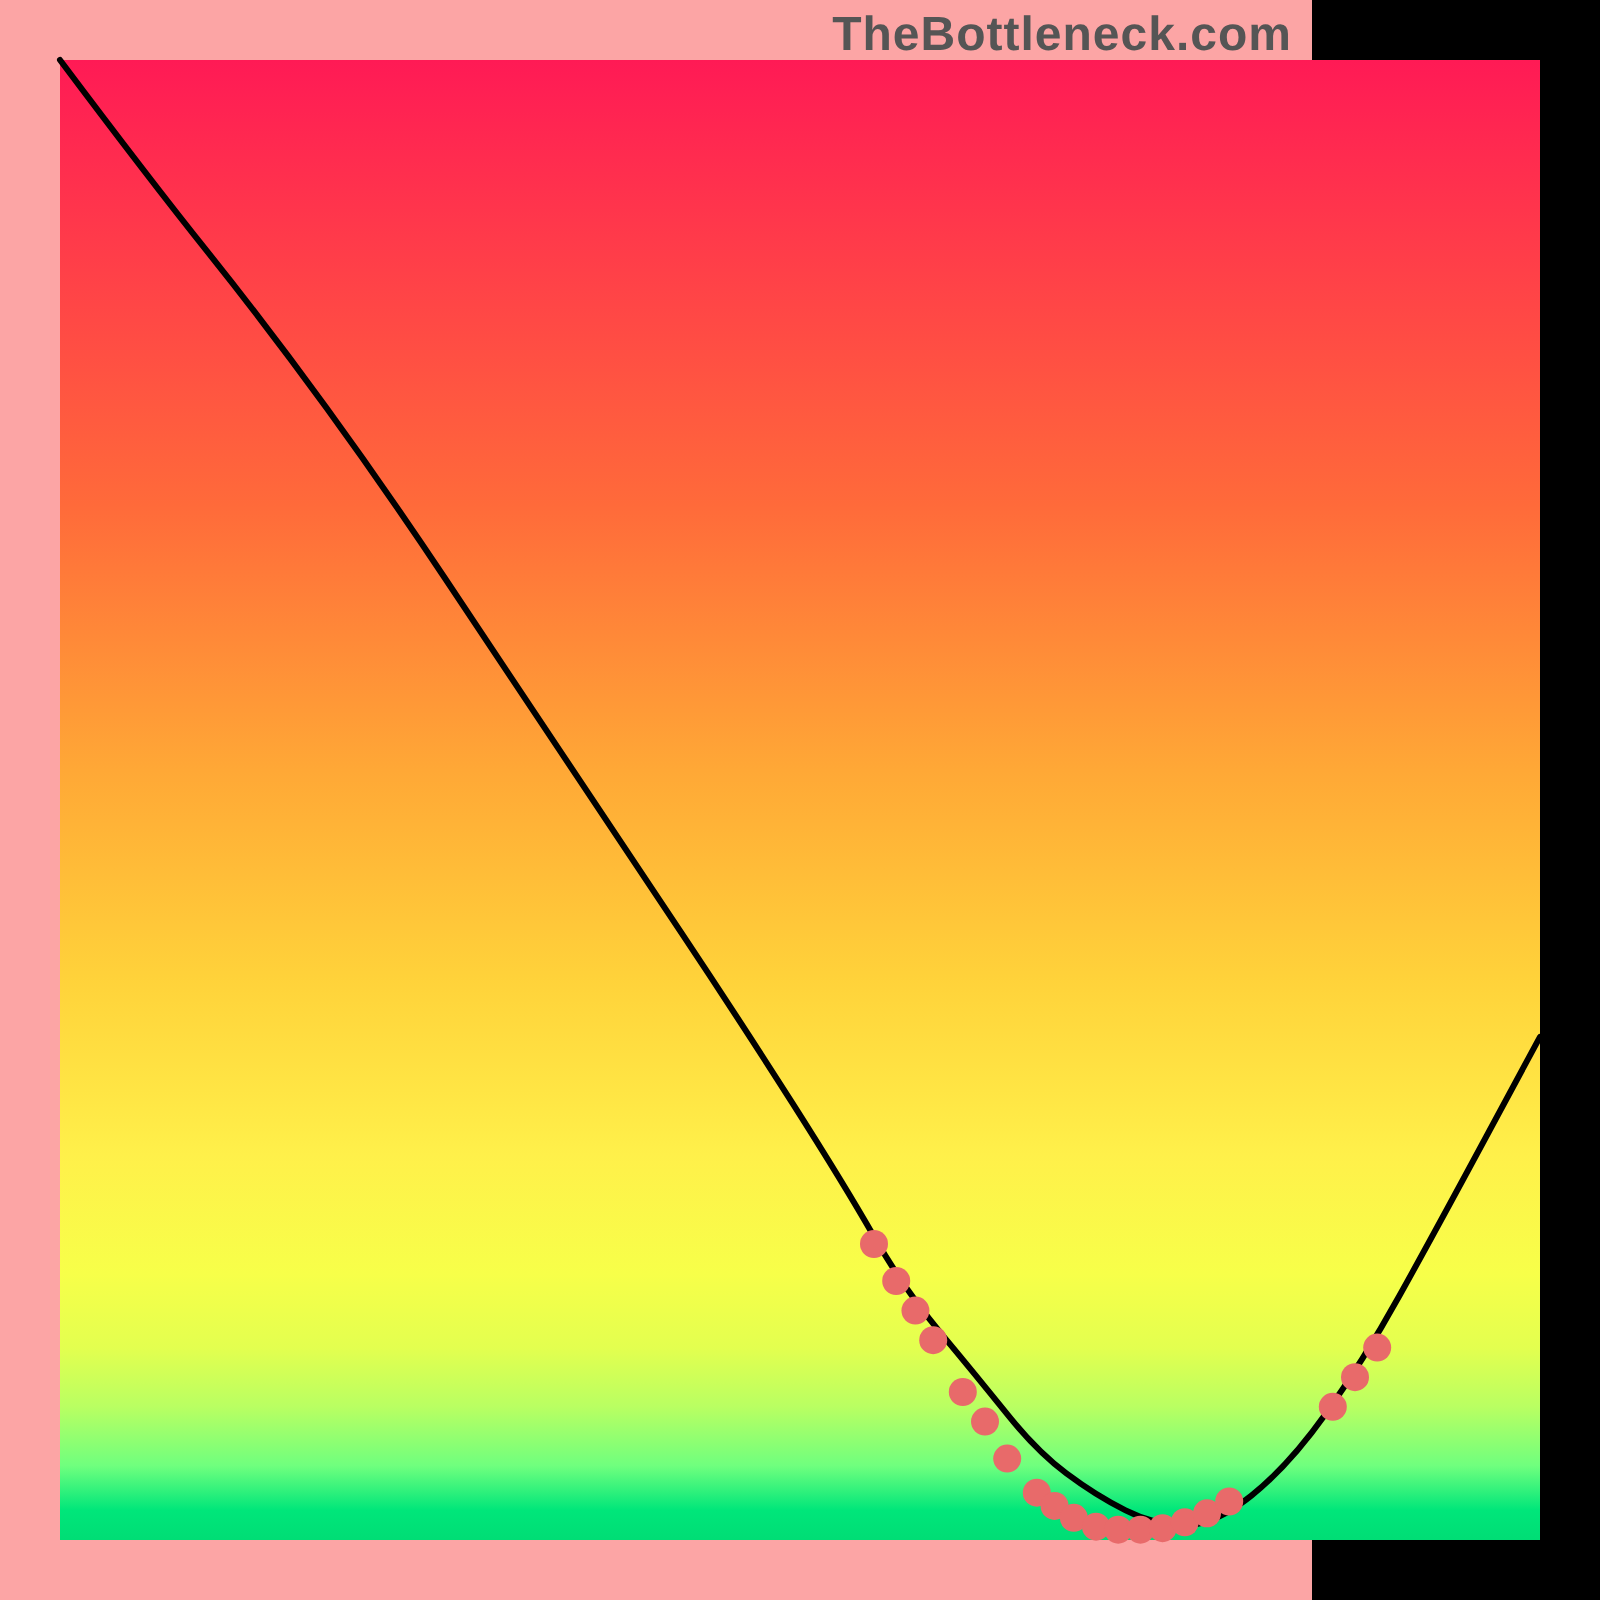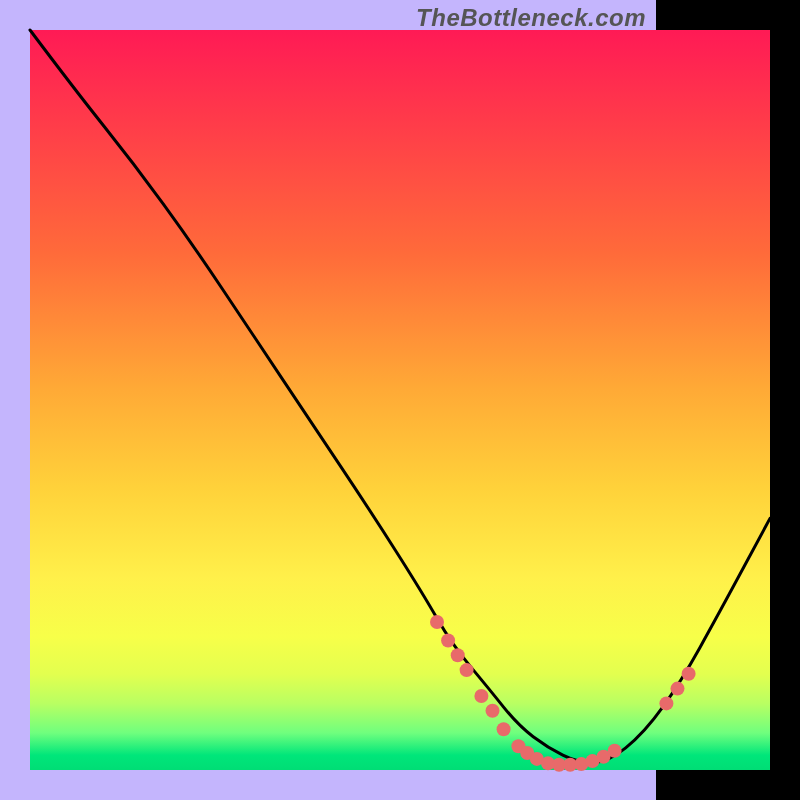--- a/index.html
+++ b/index.html
@@ -8,22 +8,21 @@
     width: 800px;
     height: 800px;
     background: #000;
     overflow: hidden;
     font-family: Arial, Helvetica, sans-serif;
   }
   .frame {
     position: relative;
     width: 656px;
     height: 800px;
-    background: #c4b5fd;
-    font-style: italic;
+    background: #fca5a5;
   }
   .watermark {
     position: absolute;
     top: 4px;
     right: 10px;
     color: #555;
     font-size: 24px;
     font-weight: 600;
     letter-spacing: 0.5px;
     z-index: 5;

